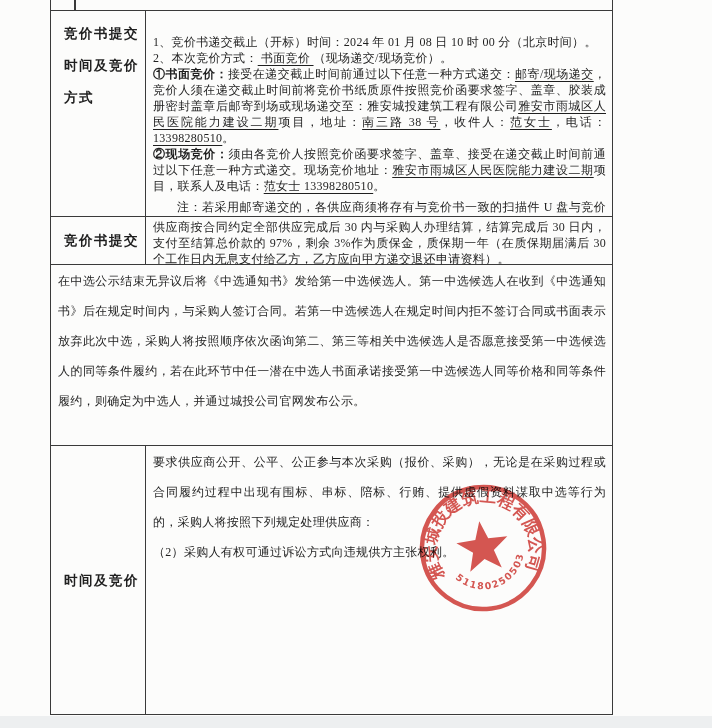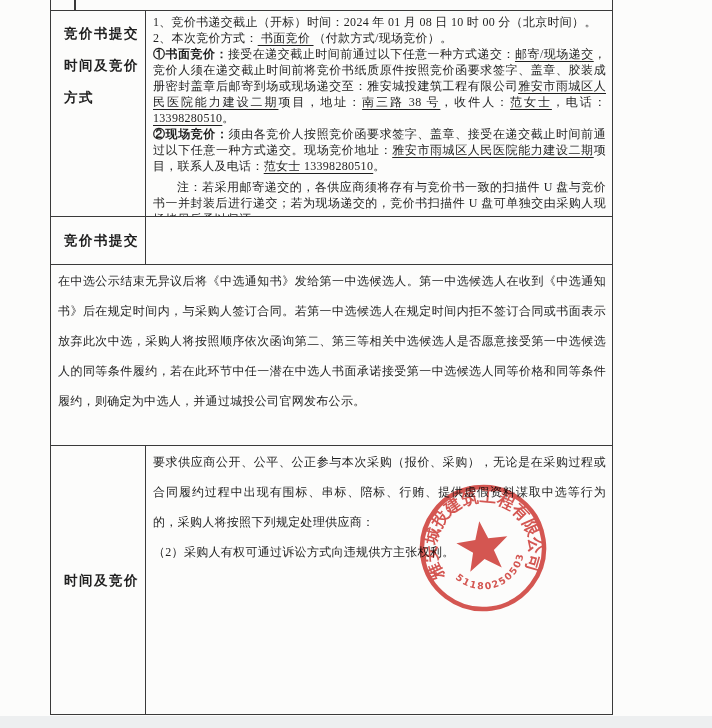--- a/index.html
+++ b/index.html
@@ -27,21 +27,21 @@
     padding-left:13px;white-space:pre-line;display:flex;flex-direction:column;justify-content:flex-start;
   }
   .r1 .hdr{padding-top:7px;line-height:32px;}
   .r2 .hdr{justify-content:center;line-height:18px;}
   .r3 .hdr{padding-top:9px;line-height:20px;}
   .r4 .hdr{justify-content:center;line-height:20px;}
   .cnt{
     flex:1;box-sizing:border-box;padding:0 6px 0 7px;overflow:hidden;
     font-size:12px;letter-spacing:.3px;text-align:justify;
   }
-  .r1 .cnt{padding-top:3px;}
+  .r1 .cnt{padding-top:3px;margin-top:20px;}
   .r2 .cnt{padding-top:2px;}
   .r3 .cnt,.r4 .cnt{padding-top:1px;}
   .cnt p{margin:0;}
   .p-single{line-height:16px;}
   .p-double{line-height:30px;}
   .p-note{margin-top:5px !important;text-indent:2em;}
   .sg-b{font-weight:bold;}
   .sg-u{text-decoration:underline;text-underline-offset:3px;text-decoration-thickness:1px;}
   .seal{
     position:absolute;left:398px;top:482px;width:170px;height:140px;
@@ -58,29 +58,32 @@
     <div class="sliver">
       <div class="stub"></div>
     </div>
 
     <div class="row r1">
       <div class="hdr">竞价书提交
 时间及竞价
 方式</div>
       <div class="cnt">
         <p class="p-single"><span>1、竞价书递交截止（开标）时间：2024 年 01 月 08 日 10 时 00 分（北京时间）。</span></p>
-        <p class="p-single"><span>2、本次竞价方式：</span><span class="sg-u"> 书面竞价 </span><span>（付款方式/现场竞价）。</span></p>
+        <p class="p-single"><span>2、本次竞价方式：</span><span class="sg-u"> 书面竞价 </span><span>（现场递交/现场竞价）。</span></p>
         <p class="p-single"><span class="sg-b">①书面竞价：</span><span>接受在递交截止时间前通过以下任意一种方式递交：</span><span class="sg-u">邮寄/现场递交</span><span>，竞价人须在递交截止时间前将竞价书纸质原件按照竞价函要求签字、盖章、胶装成册密封盖章后邮寄到场或现场递交至：雅安城投建筑工程有限公司</span><span class="sg-u">雅安市雨城区人民医院能力建设二期</span><span>项目，地址：</span><span class="sg-u">南三路 38 号</span><span>，收件人：</span><span class="sg-u">范女士</span><span>，电话：</span><span class="sg-u">13398280510</span><span>。</span></p>
         <p class="p-single"><span class="sg-b">②现场竞价：</span><span>须由各竞价人按照竞价函要求签字、盖章、接受在递交截止时间前通过以下任意一种方式递交。现场竞价地址：</span><span class="sg-u">雅安市雨城区人民医院能力建设二期</span><span>项目，联系人及电话：</span><span class="sg-u">范女士 13398280510</span><span>。</span></p>
         <p class="p-single p-note"><span>注：若采用邮寄递交的，各供应商须将存有与竞价书一致的扫描件 U 盘与竞价书一并封装后进行递交；若为现场递交的，竞价书扫描件 U 盘可单独交由采购人现场拷贝后予以归还。</span></p>
       </div>
     </div>
 
     <div class="row r2">
       <div class="hdr">竞价书提交</div>
+      <div class="cnt">
+        <p class="p-single"><span>供应商按合同约定全部供应完成后 30 内与采购人办理结算，结算完成后 30 日内，支付至结算总价款的 97%，剩余 3%作为质保金，质保期一年（在质保期届满后 30 个工作日内无息支付给乙方，乙方应向甲方递交退还申请资料）。</span></p>
+      </div>
     </div>
 
     <div class="row r3">
       <div class="cnt">
         <p class="p-double"><span>在中选公示结束无异议后将《中选通知书》发给第一中选候选人。第一中选候选人在收到《中选通知书》后在规定时间内，与采购人签订合同。若第一中选候选人在规定时间内拒不签订合同或书面表示放弃此次中选，采购人将按照顺序依次函询第二、第三等相关中选候选人是否愿意接受第一中选候选人的同等条件履约，若在此环节中任一潜在中选人书面承诺接受第一中选候选人同等价格和同等条件履约，则确定为中选人，并通过城投公司官网发布公示。</span></p>
       </div>
     </div>
 
     <div class="row r4">
       <div class="hdr">时间及竞价</div>

